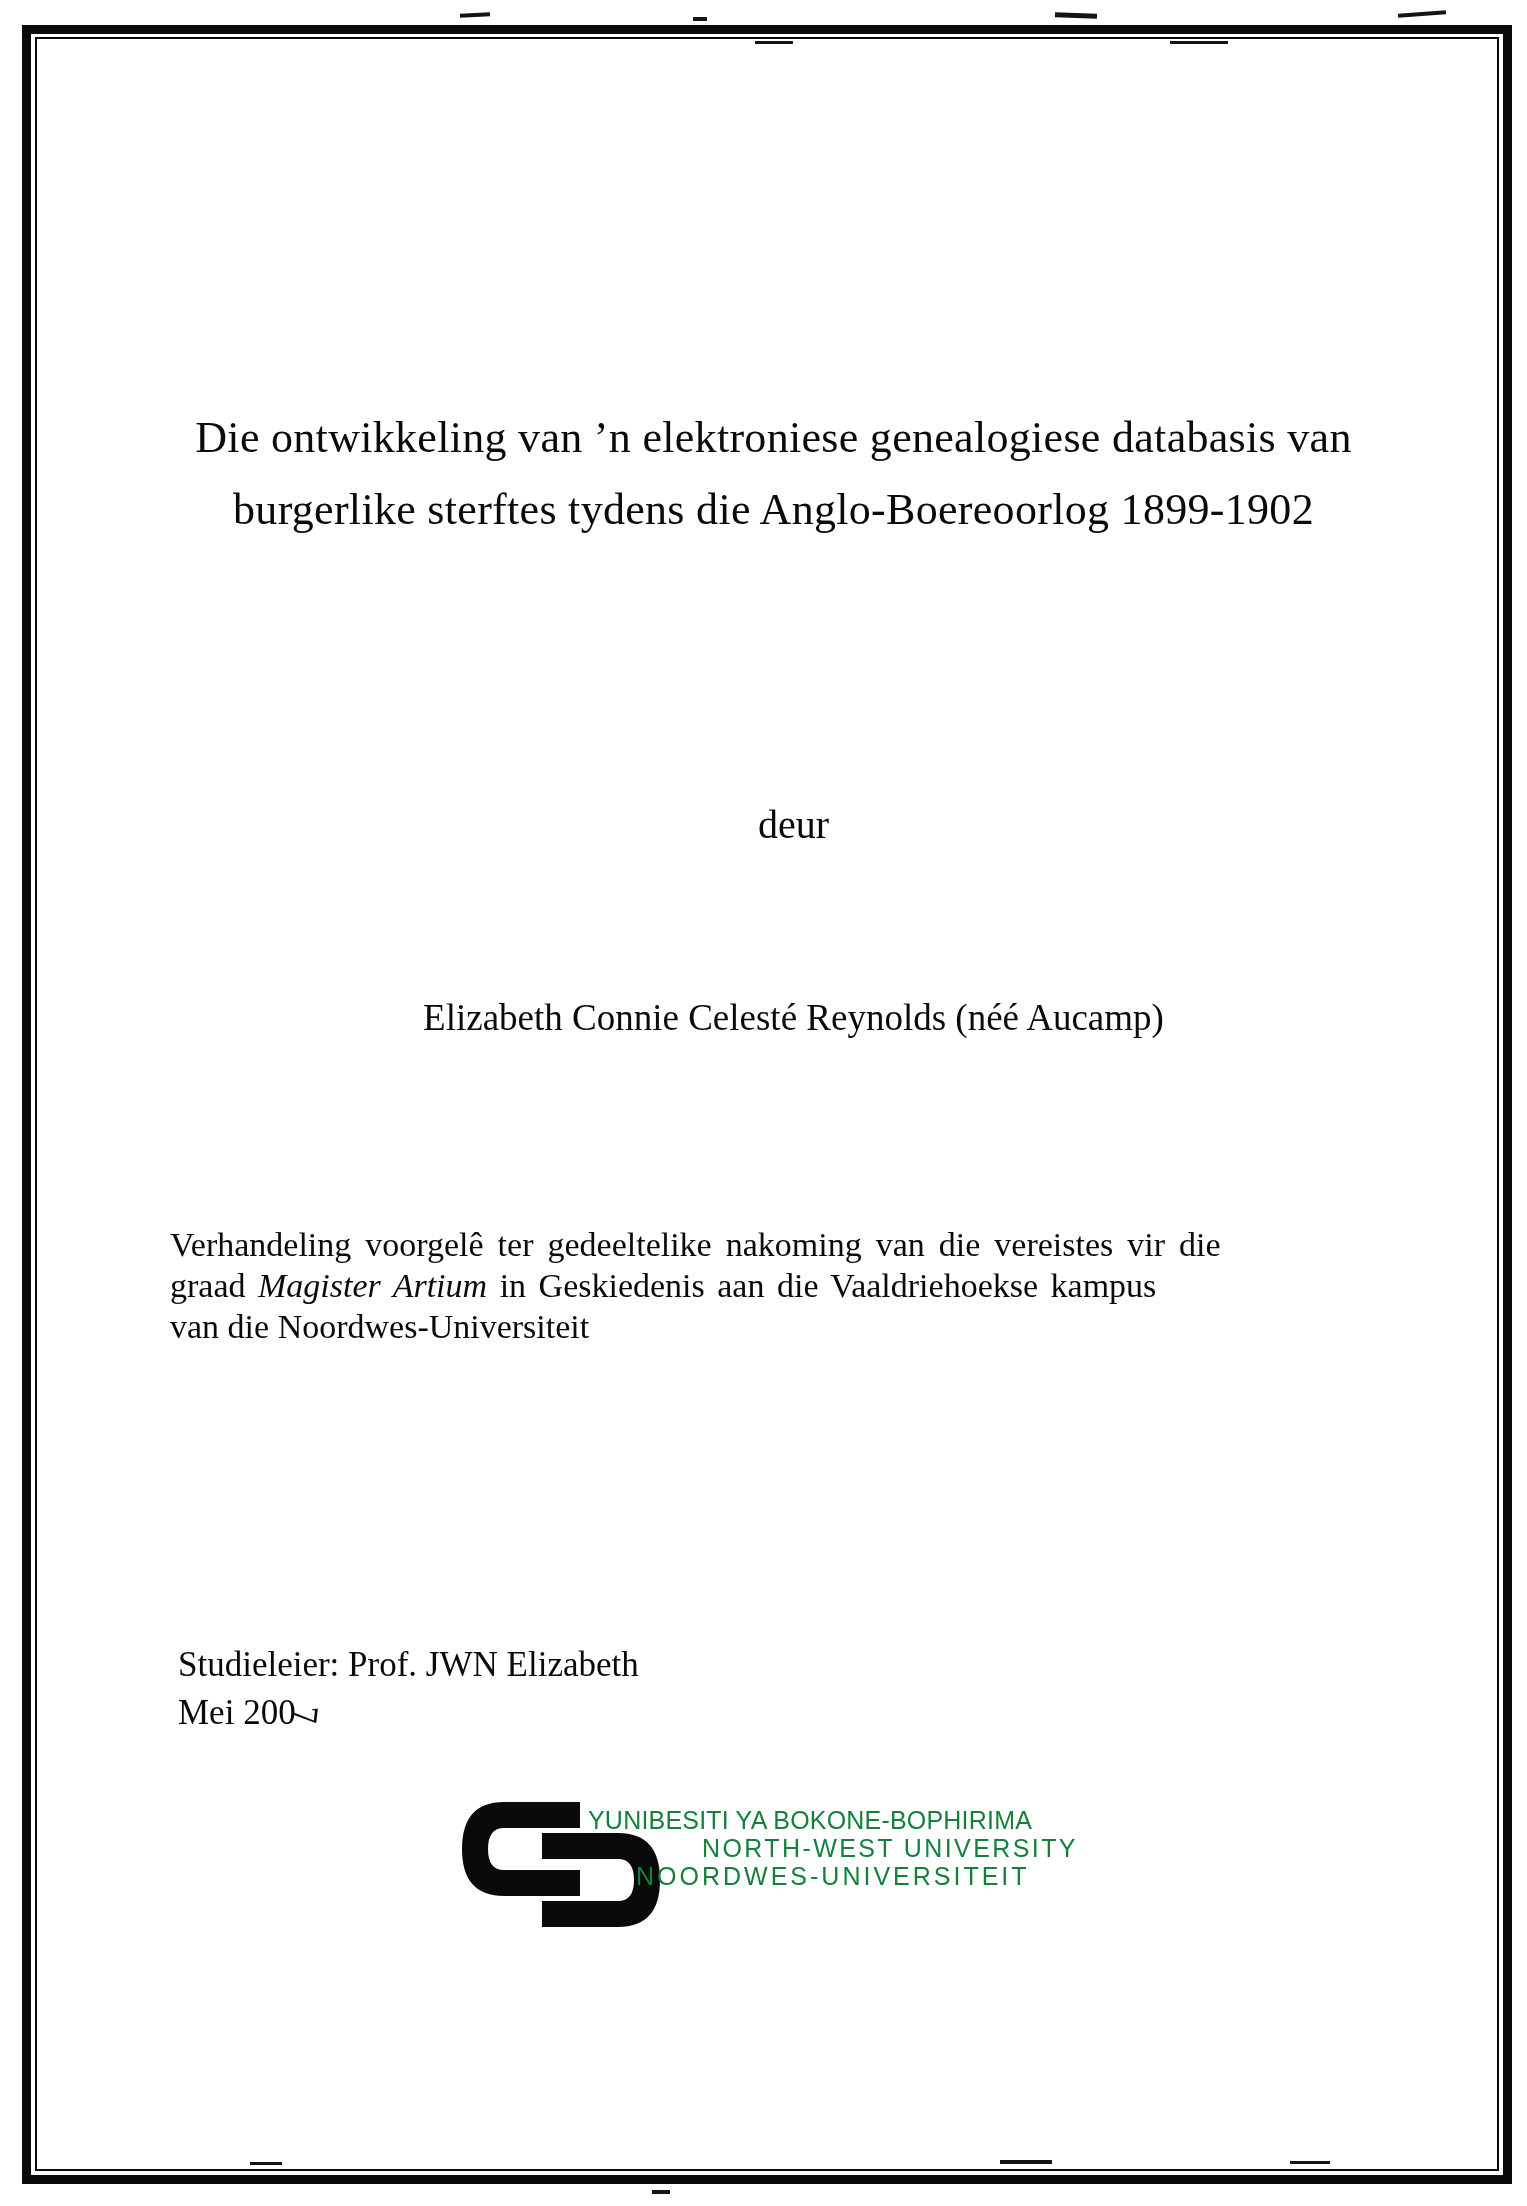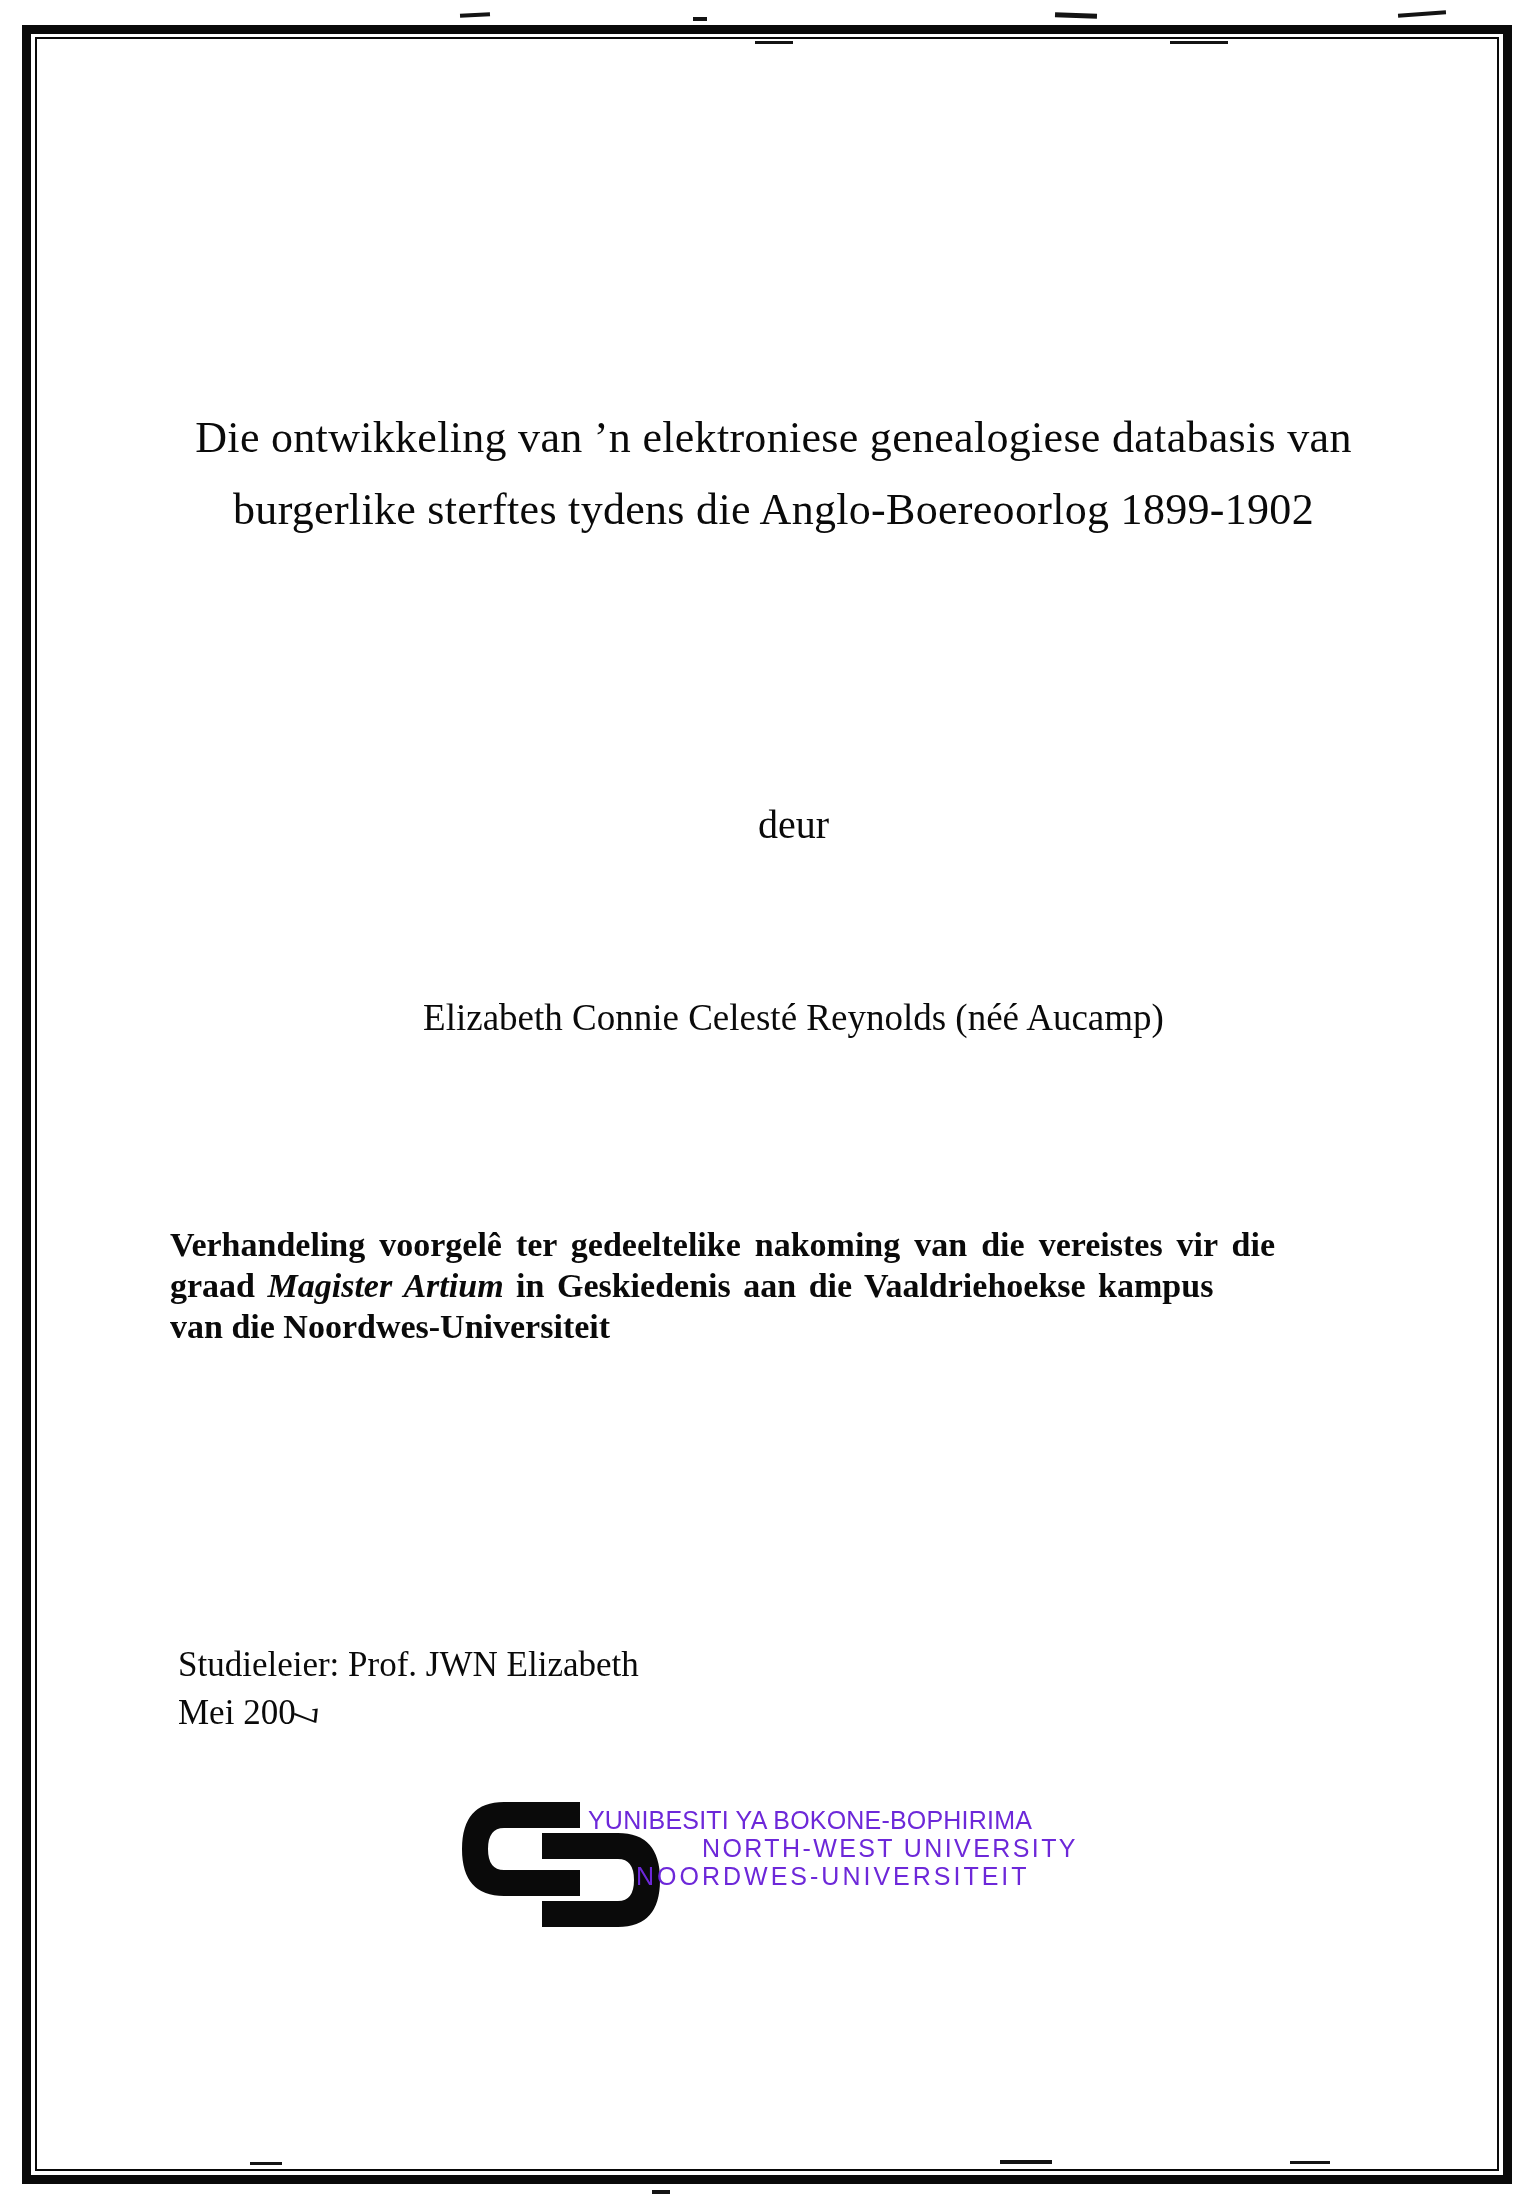--- a/index.html
+++ b/index.html
@@ -53,21 +53,21 @@
     position: absolute; left: 60px; right: 0; top: 806px;
     text-align: center; font-size: 40px; line-height: 38px;
   }
   .author {
     position: absolute; left: 60px; right: 0; top: 997px;
     text-align: center; font-size: 37px; line-height: 42px;
   }
 
   .statement {
     position: absolute; left: 170px; top: 1224px; width: 1175px;
-    margin: 0; font-size: 34px; line-height: 41px; font-weight: bold;
+    margin: 0; font-size: 34px; line-height: 41px;
   }
   .st-line { display: block; }
   .st-line.justified { word-spacing: 5.5px; }
   .st-line.spread { word-spacing: 4px; }
 
   .supervisor-block {
     position: absolute; left: 178px; top: 1641px;
     font-size: 35px; line-height: 48px;
   }
   .seven {
@@ -75,21 +75,21 @@
     transform: rotate(96deg) skewX(12deg) translate(1px, 2px);
     transform-origin: 50% 55%;
   }
 
   
   .logo { position: absolute; left: 462px; top: 1802px; width: 610px; height: 132px; }
   .logo-mark { position: absolute; left: 0; top: 0; }
   .logo-text {
     position: absolute; left: 126px; top: 4px;
     font-family: "Liberation Sans", sans-serif;
-    font-size: 25px; line-height: 28px; color: #6d28d9;
+    font-size: 25px; line-height: 28px; color: #15803d;
     white-space: nowrap; font-weight: normal;
   }
   .logo-line-1 { letter-spacing: 0.2px; }
   .logo-line-2 { margin-left: 114px; letter-spacing: 2.4px; }
   .logo-line-3 { margin-left: 48px; letter-spacing: 3px; }
 </style>
 </head>
 <body>
 
 <div class="page">

